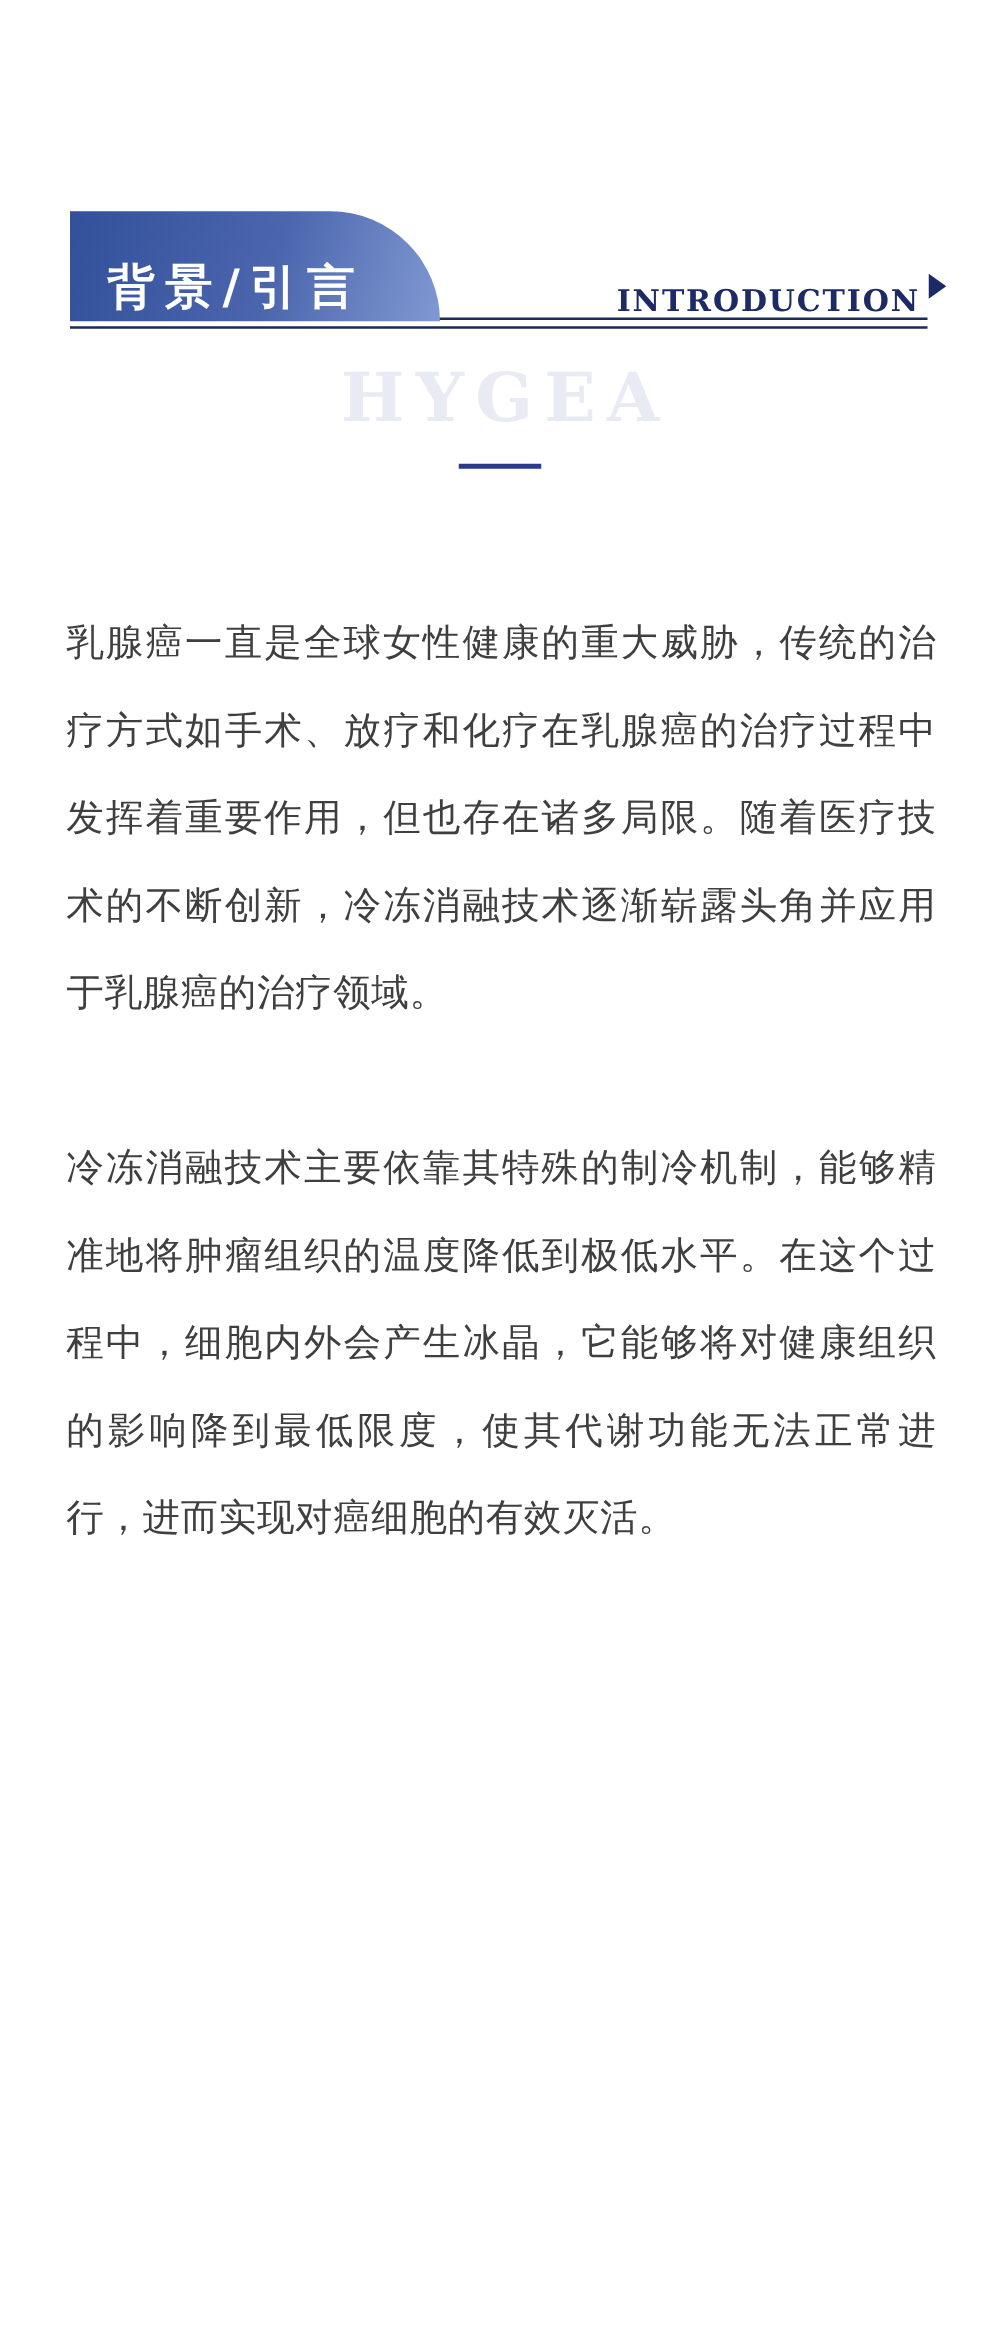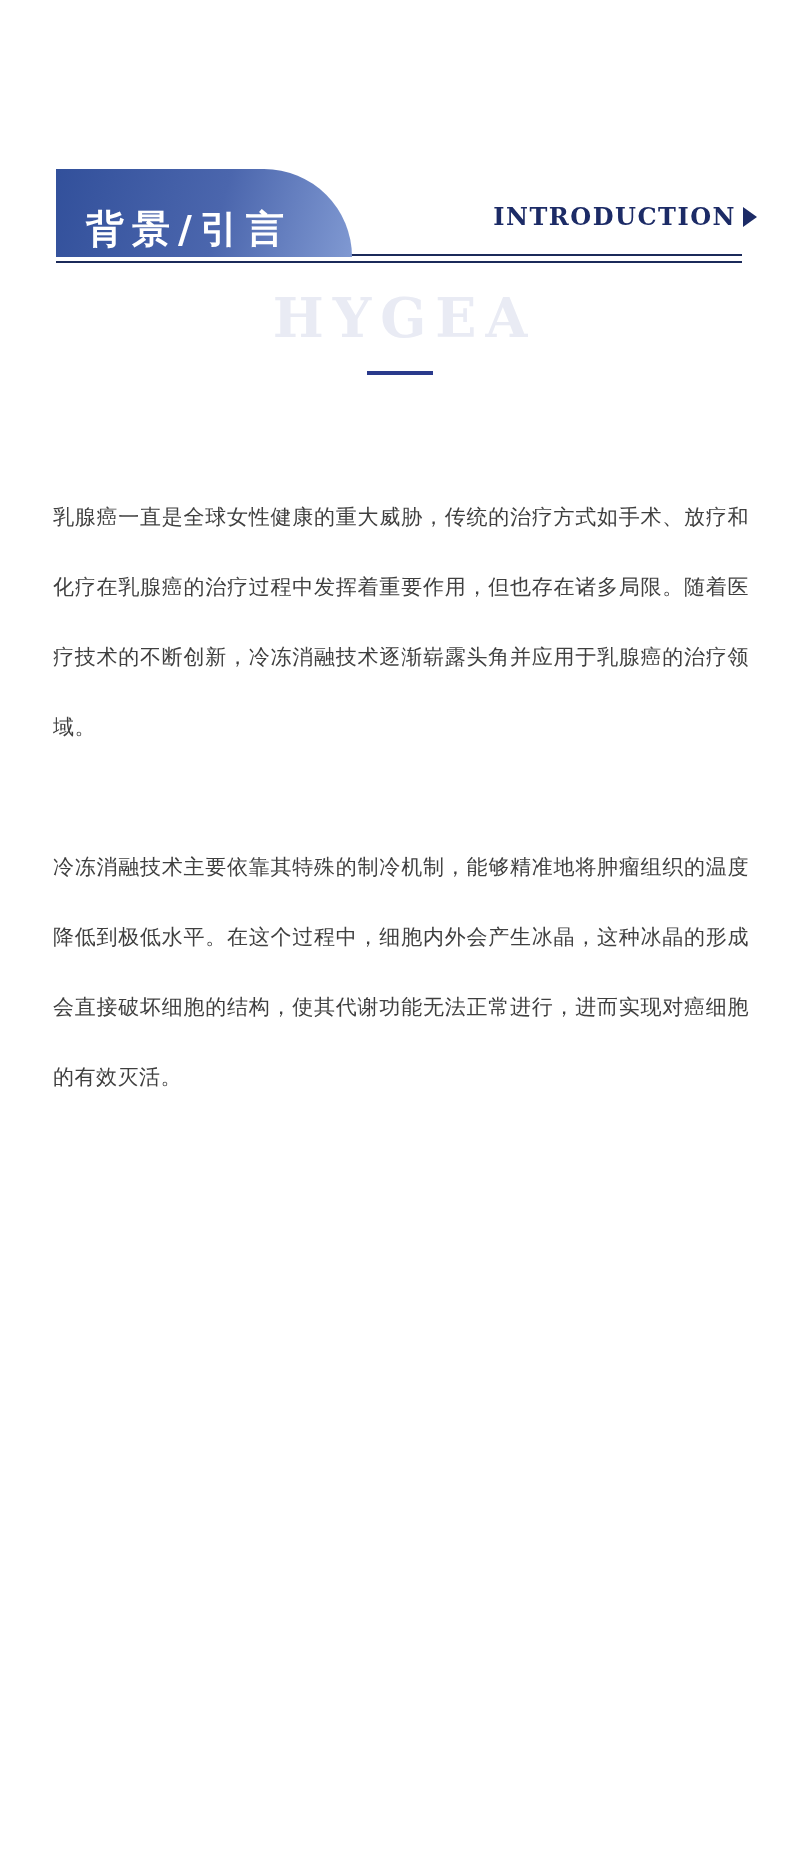--- a/index.html
+++ b/index.html
@@ -40,20 +40,21 @@
     display: flex;
     align-items: center;
     color: #1c2b66;
   }
   .eyebrow-label {
     font-family: "DejaVu Serif", "Liberation Serif", serif;
     font-weight: bold;
     font-size: 24px;
     letter-spacing: 1.5px;
     white-space: nowrap;
+    margin-top: 24px;
   }
   .eyebrow-arrow {
     width: 0; height: 0;
     border-top: 10px solid transparent;
     border-bottom: 10px solid transparent;
     border-left: 14px solid #1c2b66;
     margin-left: 7px;
   }
 
   
@@ -87,26 +88,27 @@
     left: 367px; top: 371px;
     width: 66px; height: 4px;
     background: #2a3a8c;
   }
 
   
   .article {
     position: absolute;
     left: 53px; top: 482px;
     width: 696px;
-    font-size: 21px;
+    font-size: 30px;
     line-height: 70px;
     letter-spacing: 0.5px;
     color: #3f3f3f;
     text-align: justify;
     text-justify: inter-ideograph;
+    font-family: Liberation Mono, monospace;
   }
   .article p { margin: 0 0 70px 0; }
   .article p:last-child { margin-bottom: 0; }
 </style>
 </head>
 <body>
 
 <div class="double-rule"></div>
 
 <div class="badge">
@@ -117,14 +119,14 @@
   <span class="eyebrow-label">INTRODUCTION</span>
   <span class="eyebrow-arrow"></span>
 </div>
 
 <div class="watermark">HYGEA</div>
 
 <div class="divider"></div>
 
 <div class="article">
   <p>乳腺癌一直是全球女性健康的重大威胁，传统的治疗方式如手术、放疗和化疗在乳腺癌的治疗过程中发挥着重要作用，但也存在诸多局限。随着医疗技术的不断创新，冷冻消融技术逐渐崭露头角并应用于乳腺癌的治疗领域。</p>
-  <p>冷冻消融技术主要依靠其特殊的制冷机制，能够精准地将肿瘤组织的温度降低到极低水平。在这个过程中，细胞内外会产生冰晶，这种冰晶的形成会直接破坏细胞的结构，使其代谢功能无法正常进行，进而实现对癌细胞的有效灭活。</p>
+  <p>冷冻消融技术主要依靠其特殊的制冷机制，能够精准地将肿瘤组织的温度降低到极低水平。在这个过程中，细胞内外会产生冰晶，它能够将对健康组织的影响降到最低限度，使其代谢功能无法正常进行，进而实现对癌细胞的有效灭活。</p>
 </div>
 
 </body></html>

